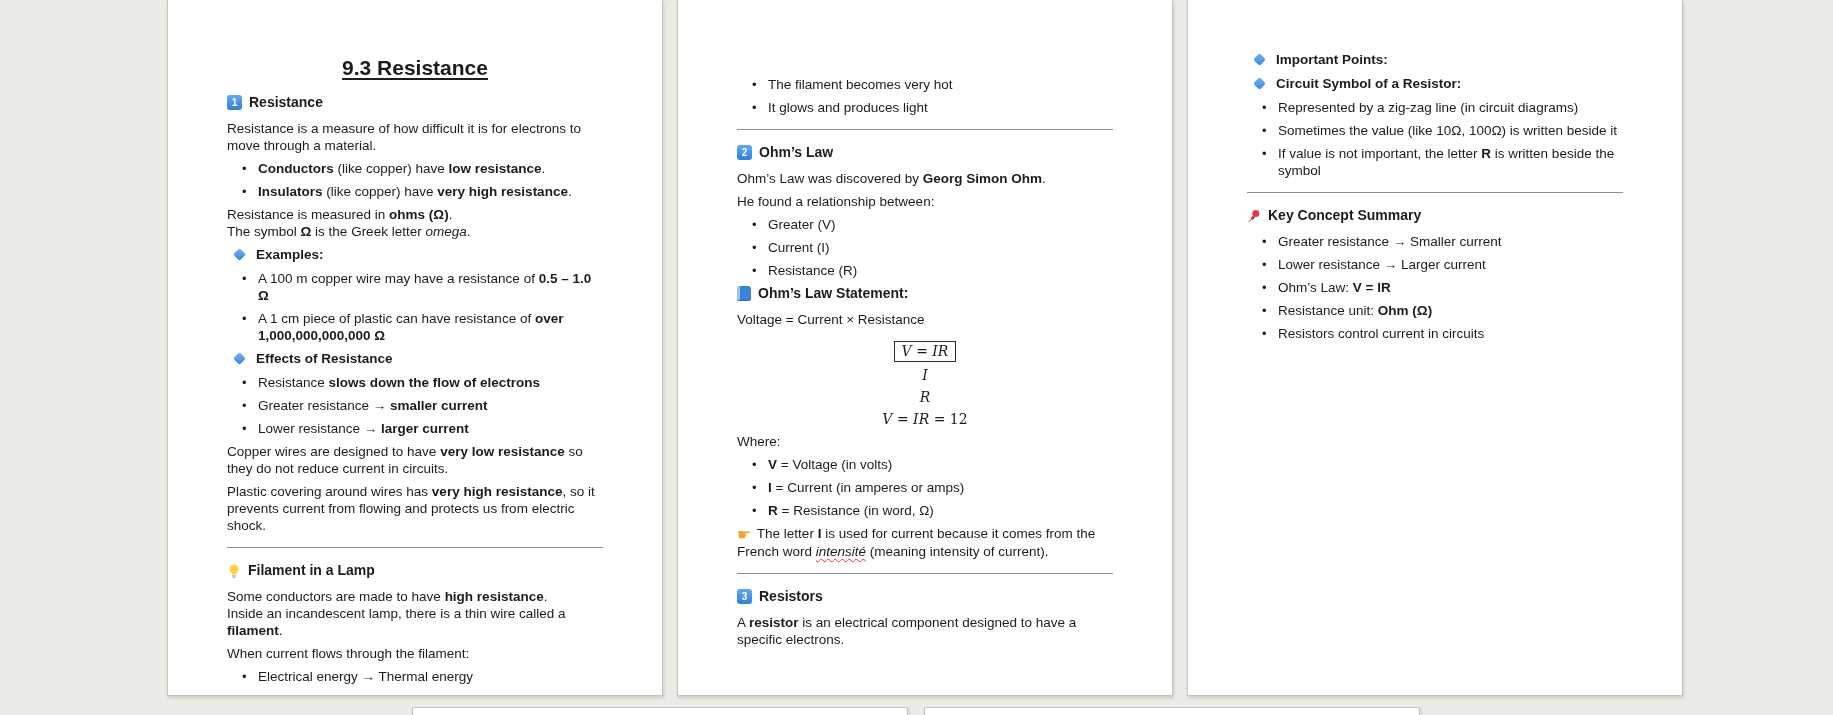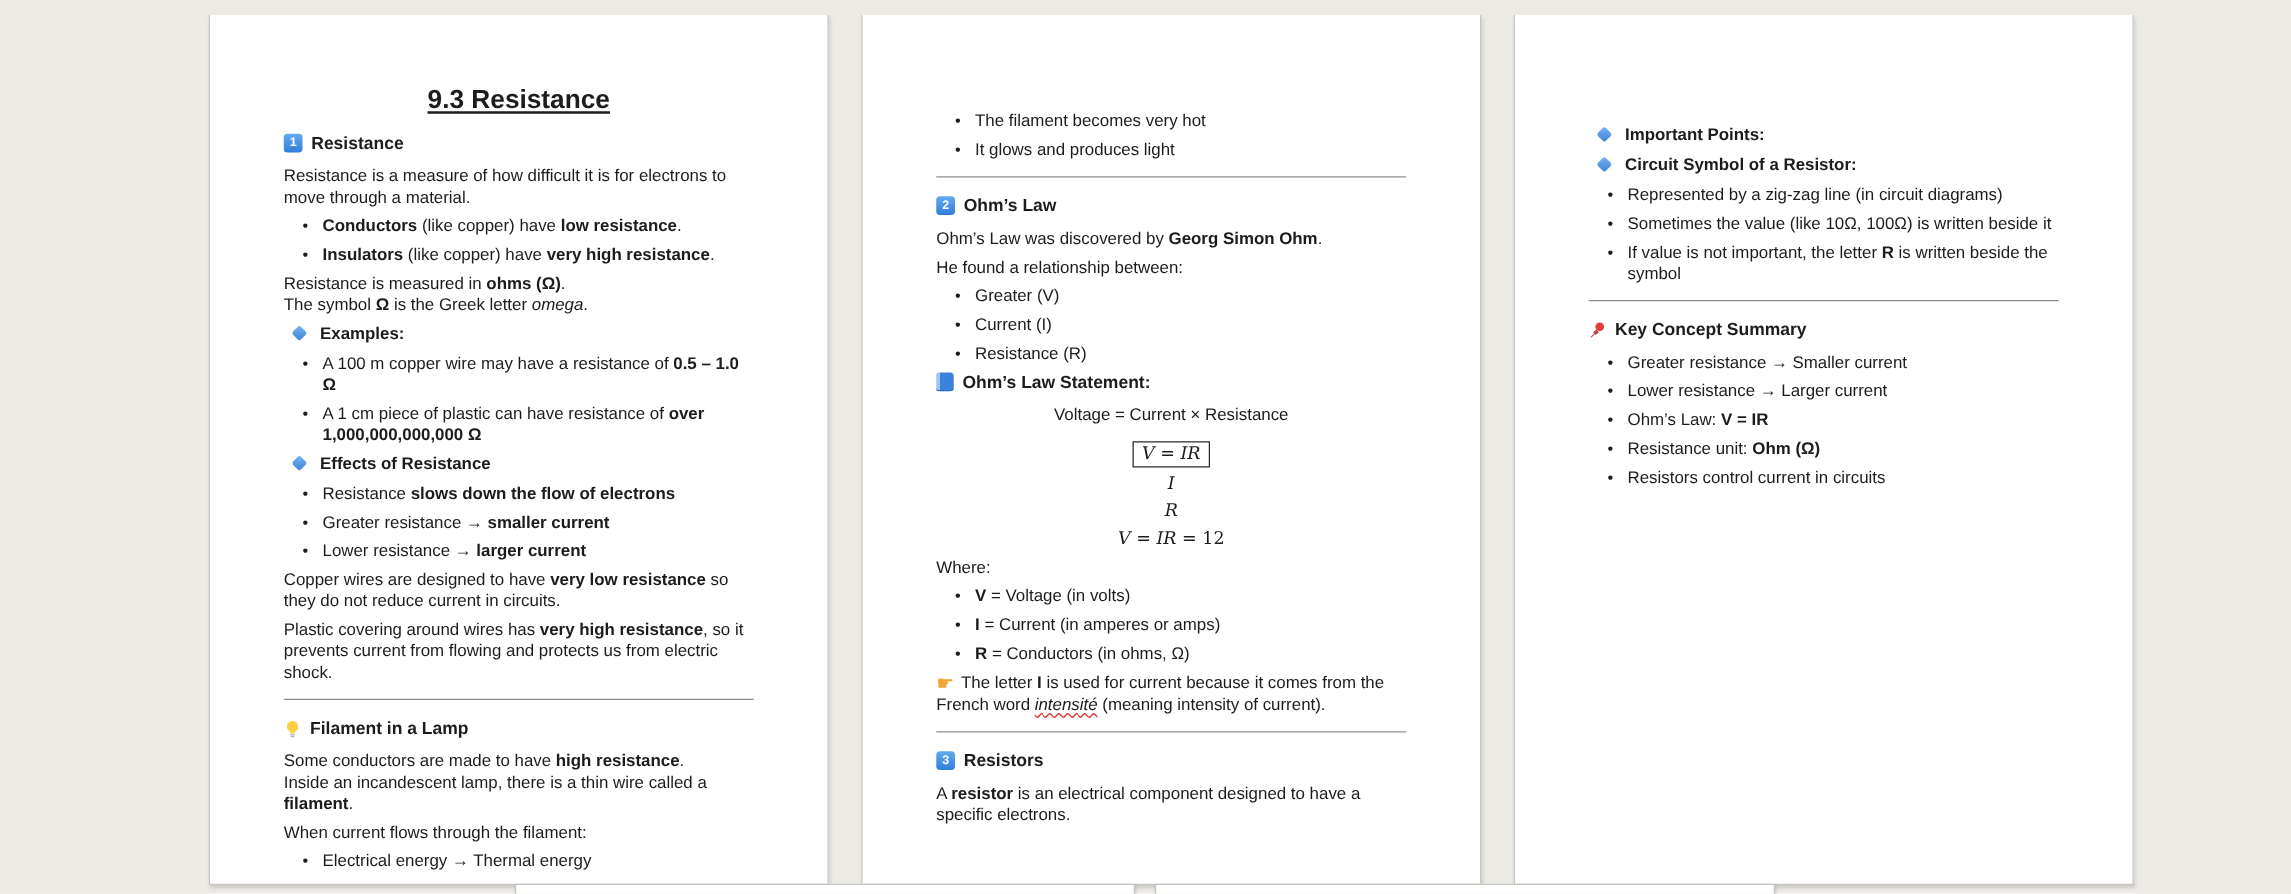--- a/index.html
+++ b/index.html
@@ -1,34 +1,34 @@
 <!DOCTYPE html>
 <html><head>
 <meta charset="utf-8">
 <style>
   html,body{margin:0;padding:0;}
   #screen{position:relative;width:1833px;height:715px;background:#edebe6;overflow:hidden;
     font-family:"Liberation Sans","DejaVu Sans",sans-serif;color:#1c1c1c;}
   .row{position:absolute;display:flex;}
-  .row1{left:167px;top:0;gap:26px;margin-top:12px;}
+  .row1{left:167px;top:0;gap:14px;}
   .row2{left:412px;top:707px;gap:16px;}
   .page-main{width:496px;height:696px;background:#ffffff;border:1px solid #c7c4bf;border-top:0;
     box-shadow:1px 2px 3px rgba(60,55,50,0.18);box-sizing:border-box;padding:0 59px;overflow:hidden;}
   .page-partial{width:496px;height:40px;background:#ffffff;border:1px solid #c7c4bf;
     box-sizing:border-box;box-shadow:1px 2px 3px rgba(60,55,50,0.18);}
   .content{font-size:13.5px;line-height:17px;}
   .pc0{padding-top:54px;}
   .pc1{padding-top:76px;}
-  .pc2{padding-top:84px;}
+  .pc2{padding-top:48px;}
   .doc-title{font-size:21px;font-weight:700;text-align:center;line-height:27px;margin:0 0 13px;}
   .doc-title .t{text-decoration:underline;text-decoration-thickness:2px;text-underline-offset:3px;}
   .h2{display:flex;align-items:center;gap:7px;font-weight:700;font-size:14px;line-height:17px;margin:5px 0 9px;}
   .dh{display:flex;align-items:center;gap:8px;font-weight:700;line-height:17px;margin:3px 0 7px;padding-left:4px;}
   p.para{margin:0 0 6px;}
-  p.center{text-align:center;}
+  p.center{}
   ul.blist{list-style:none;margin:0 0 5px;padding:0 0 0 14px;}
   ul.blist li{position:relative;padding-left:17px;margin-bottom:6px;}
   ul.blist li::before{content:"•";position:absolute;left:1px;top:0;font-size:13px;color:#1c1c1c;}
   .b{font-weight:700;}
   .i{font-style:italic;}
   .sq{text-decoration:underline wavy #e03a3a;text-decoration-thickness:1px;text-underline-offset:2px;text-decoration-skip-ink:none;}
   .rule{border:none;border-top:1px solid #8e8e8e;margin:13px 0 14px;}
   .math{text-align:center;font-family:"DejaVu Serif","Liberation Serif",serif;font-size:14px;margin:13px 0 3px;}
   .math .line{margin-bottom:5px;line-height:17px;}
   .math .boxed{display:inline-block;border:1px solid #2b2b2b;padding:1px 7px;}
@@ -122,21 +122,21 @@
           <div class="math">
             <div class="line"><span class="boxed"><span class="i">V</span><span> = </span><span class="i">IR</span></span></div>
             <div class="line"><span class="i">I</span></div>
             <div class="line"><span class="i">R</span></div>
             <div class="line"><span class="i">V</span><span> = </span><span class="i">IR</span><span> = 12</span></div>
           </div>
           <p class="para"><span>Where:</span></p>
           <ul class="blist">
             <li><span class="b">V</span><span> = Voltage (in volts)</span></li>
             <li><span class="b">I</span><span> = Current (in amperes or amps)</span></li>
-            <li><span class="b">R</span><span> = Conductors (in ohms, Ω)</span></li>
+            <li><span class="b">R</span><span> = Resistance (in word, Ω)</span></li>
           </ul>
           <p class="para"><span class="hand">☛</span><span> The letter </span><span class="b">I</span><span> is used for current because it comes from the French word </span><span class="i sq">intensité</span><span> (meaning intensity of current).</span></p>
           <hr class="rule">
           <div class="h2">
             <span class="icon keycap">3</span>
             <span>Resistors</span>
           </div>
           <p class="para"><span>A </span><span class="b">resistor</span><span> is an electrical component designed to have a specific electrons.</span></p>
         </div>
     </div>

